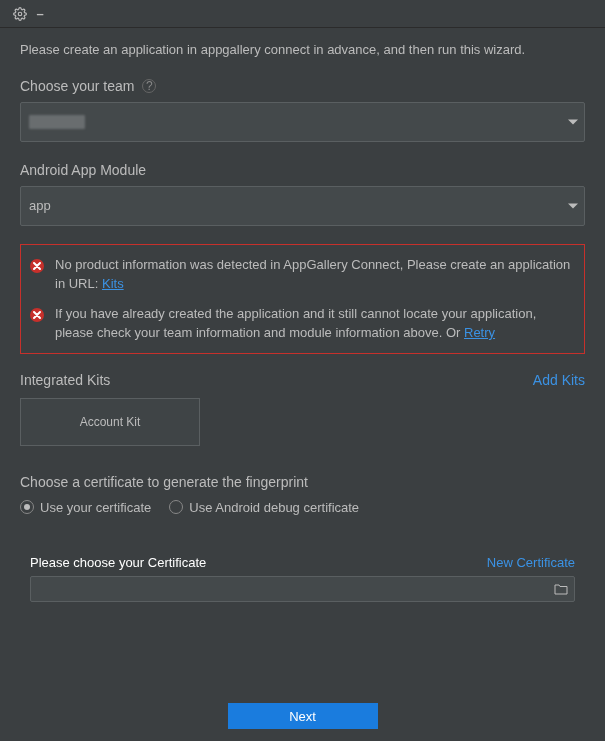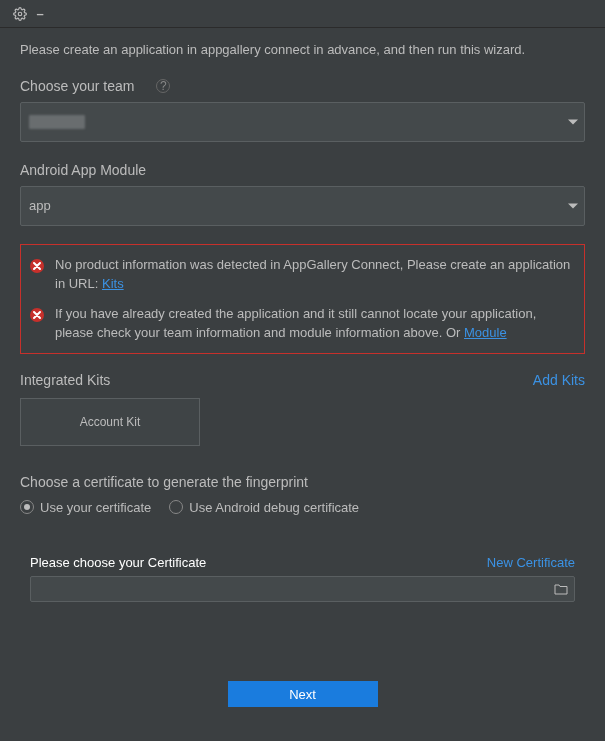--- a/index.html
+++ b/index.html
@@ -36,21 +36,21 @@
     font-size: 13px;
     line-height: 1.5;
     margin-bottom: 18px;
   }
   .section-label {
     color: #bcbcbc;
     font-size: 14px;
     margin-bottom: 8px;
     display: flex;
     align-items: center;
-    gap: 22px;
+    gap: 8px;
   }
   .help-icon {
     font-size: 12px;
     color: #888;
     border: 1px solid #666;
     border-radius: 50%;
     width: 14px; height: 14px;
     display: inline-flex;
     align-items: center; justify-content: center;
     line-height: 1;
@@ -193,21 +193,21 @@
   .folder-icon {
     position: absolute;
     right: 6px;
     top: 50%;
     transform: translateY(-50%);
     width: 14px; height: 12px;
   }
   .footer {
     position: absolute;
     left: 0; right: 0;
-    bottom: 34px;
+    bottom: 12px;
     display: flex;
     justify-content: center;
   }
   .next-btn {
     width: 150px;
     height: 26px;
     background: #1a7cde;
     color: #fff;
     font-size: 13px;
     border: none;
@@ -265,21 +265,21 @@
     </div>
     <div class="error-item">
       <span class="error-icon">
         <svg width="16" height="16" viewBox="0 0 16 16">
           <circle cx="8" cy="8" r="7" fill="#c7302b"></circle>
           <path d="M5 5 L11 11 M11 5 L5 11" stroke="#fff" stroke-width="2" stroke-linecap="round"></path>
         </svg>
       </span>
       <div class="error-text">
         <span>If you have already created the application and it still cannot locate your application, please check your team information and module information above. Or </span>
-        <span class="link">Module</span>
+        <span class="link">Retry</span>
       </div>
     </div>
   </div>
 
   <div class="kits-row">
     <span class="kits-label">Integrated Kits</span>
     <span class="add-kits">Add Kits</span>
   </div>
   <div class="kit-chip">
     <span>Account Kit</span>

